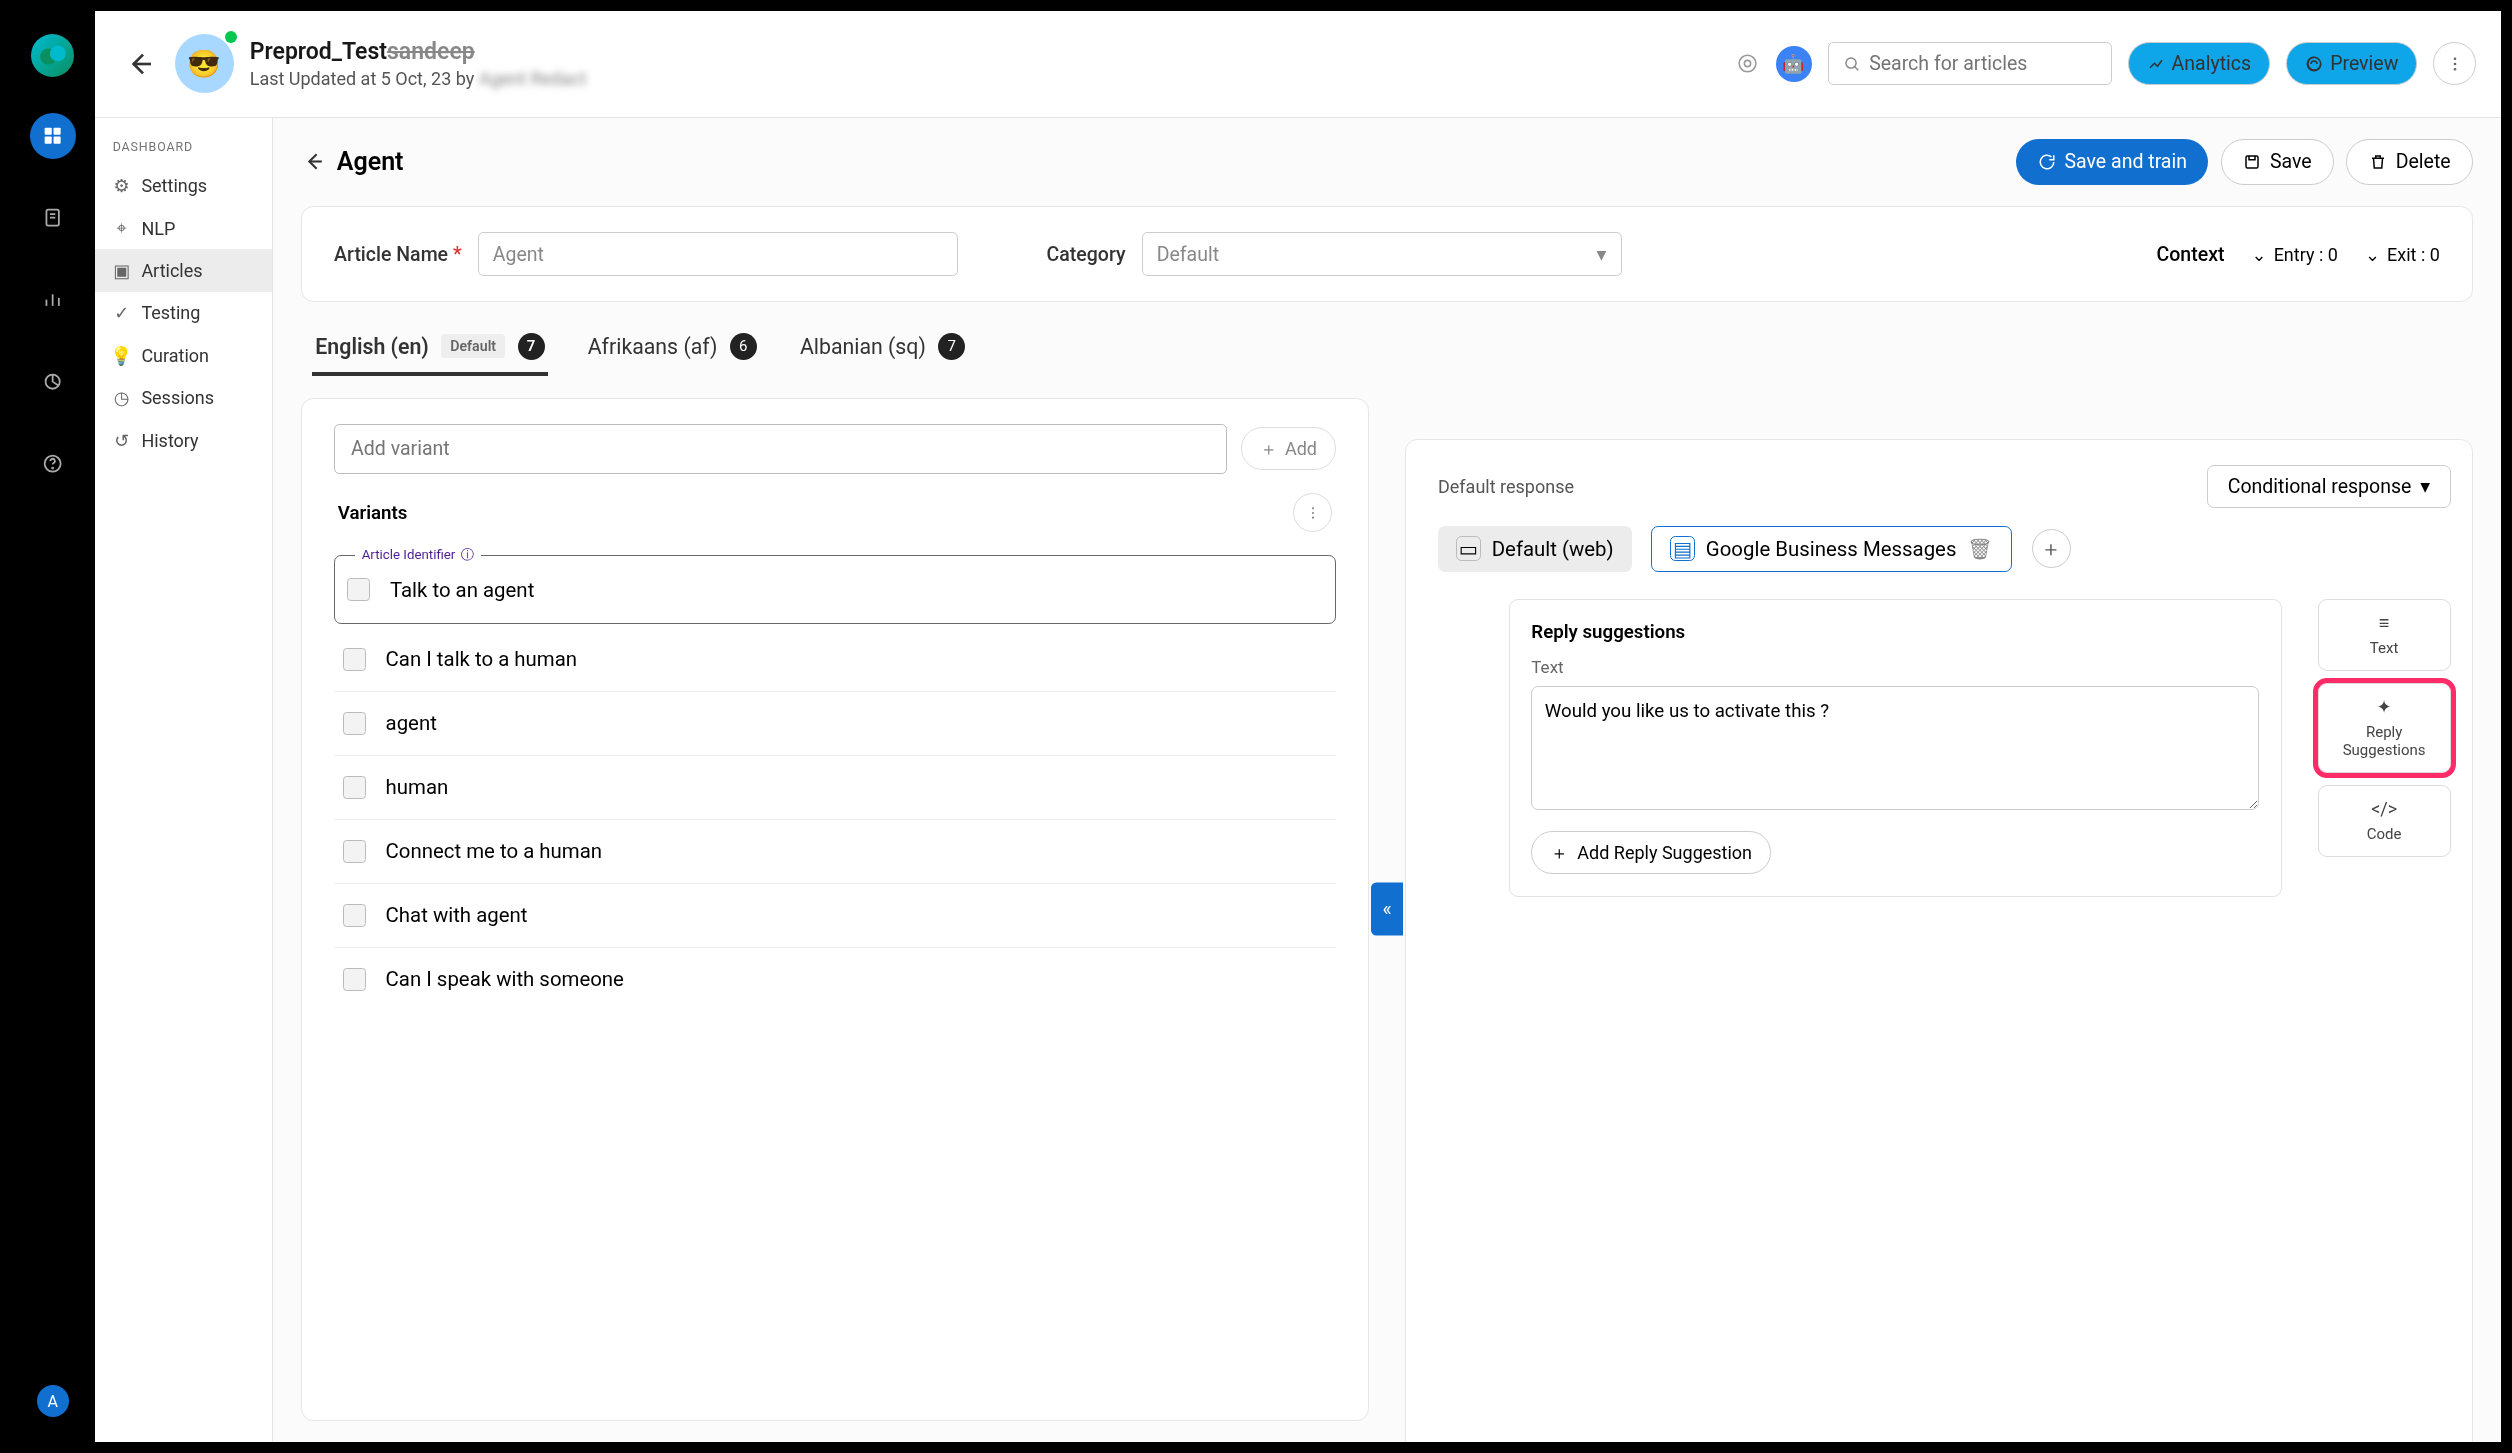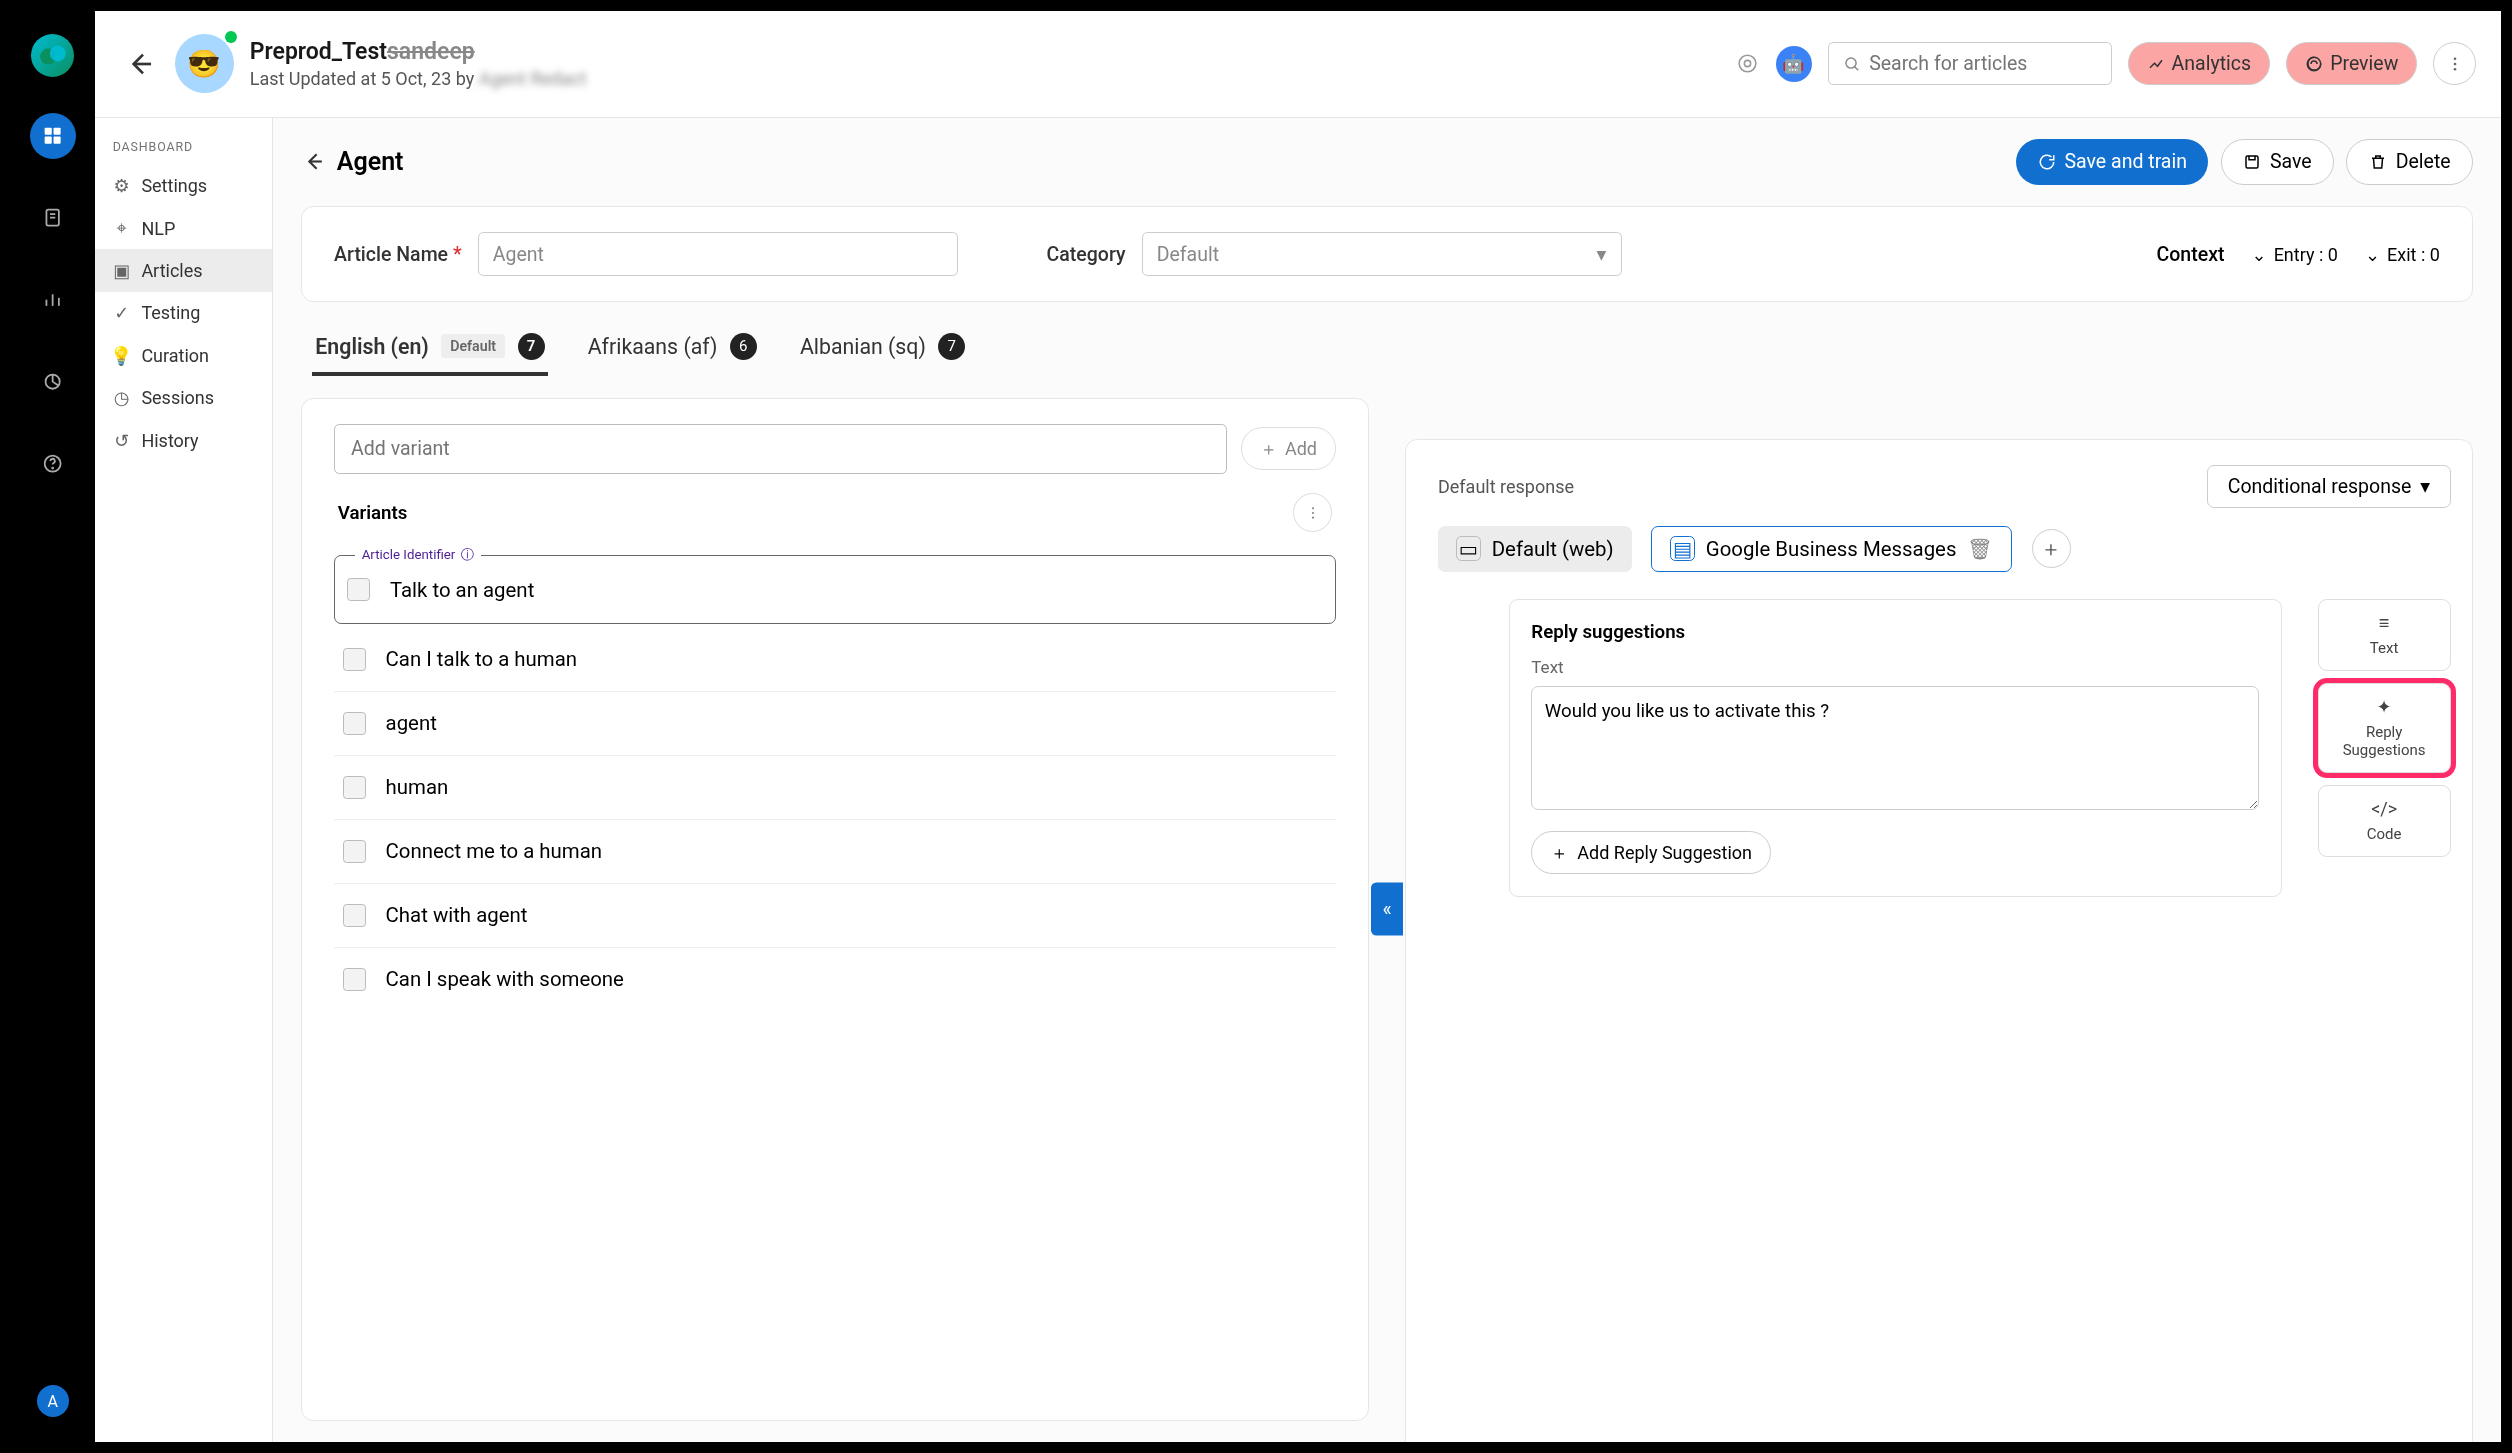--- a/index.html
+++ b/index.html
@@ -22,21 +22,21 @@
 .proj-info { display:flex; flex-direction:column; gap:3.6px; }
 .proj-name { font-size: 23px; font-weight:600; color:#181818; }
 .proj-name .strike { text-decoration: line-through; color:#888; filter:blur(0.4px); }
 .proj-sub { font-size:18px; color:#555; }
 .proj-sub .blur { color:#888; filter: blur(3.6px); }
 .topbar-spacer { flex:1; }
 .topbar-icon { width:25px; height:25px; color:#888; display:flex; align-items:center; justify-content:center; }
 .bot-badge { width:36px; height:36px; border-radius:50%; background:#3b82f6; display:flex; align-items:center; justify-content:center; font-size:18px; }
 .search-box { display:flex; align-items:center; gap:9px; border:0.9px solid #ccc; border-radius:5.3px; height:43px; padding:0 14.2px; width:284px; }
 .search-box input { border:none; outline:none; font-size:19.5px; width:100%; background:transparent; }
-.tb-btn { display:flex; align-items:center; gap:7.1px; height:43px; padding:0 18px; border:0.9px solid #ccc; border-radius:21.3px; background:#fca5a5; font-size:19.5px; color:#333; cursor:pointer; }
+.tb-btn { display:flex; align-items:center; gap:7.1px; height:43px; padding:0 18px; border:0.9px solid #ccc; border-radius:21.3px; background:#0ea5e9; font-size:19.5px; color:#333; cursor:pointer; }
 .tb-btn svg { width:18px; height:18px; }
 .tb-menu { width:43px; height:43px; border:0.9px solid #ccc; border-radius:21.3px; display:flex; align-items:center; justify-content:center; cursor:pointer; }
 
 .body { flex:1; display:flex;  }
 .sidebar { width: 178px; border-right:0.9px solid #e5e5e5; padding-top: 21.3px; }
 .sb-label { font-size:12.4px; letter-spacing:0.9px; color:#737373; padding: 0 18px 10.7px; }
 .sb-item { display:flex; align-items:center; gap:10.7px; padding: 10.7px 18px; font-size:18px; color:#333; cursor:pointer; }
 .sb-item.active { background:#ececec; }
 .sb-item .ic { width:18px; height:18px; color:#666; display:flex; align-items:center; justify-content:center; }
 

